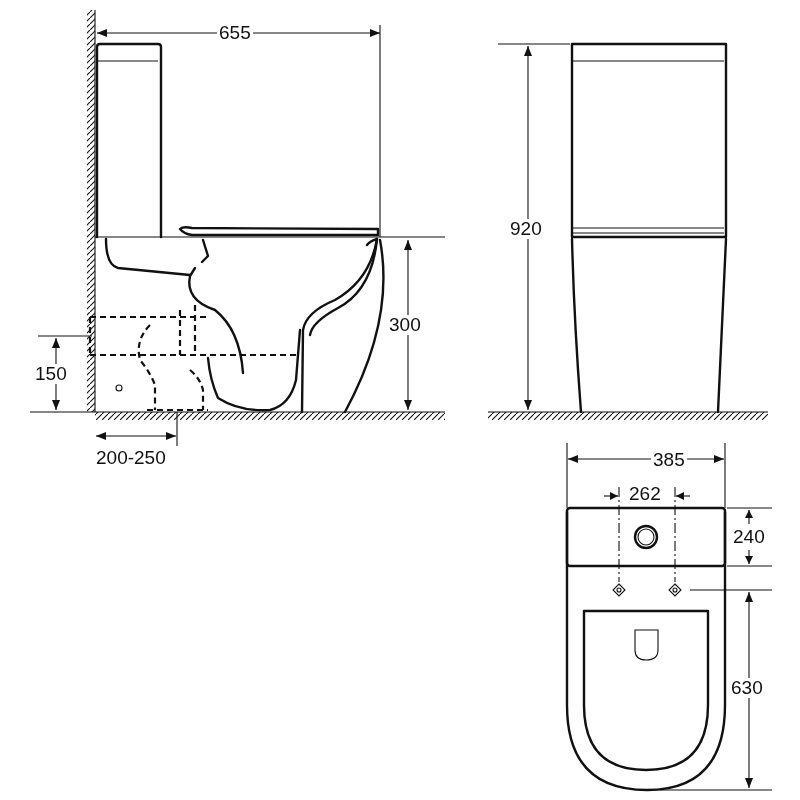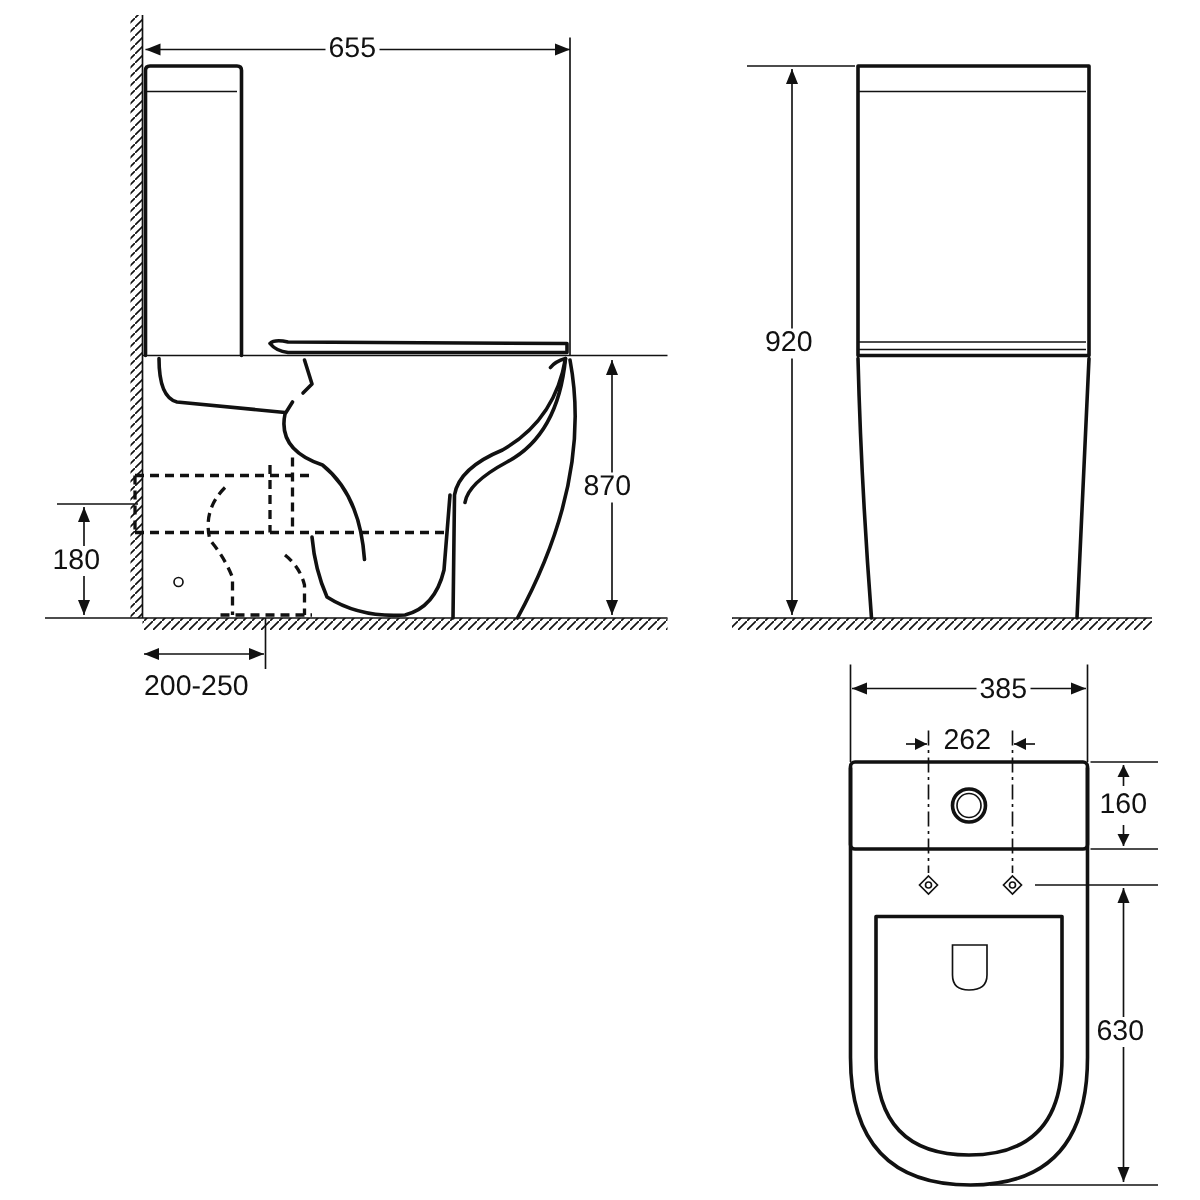--- a/index.html
+++ b/index.html
@@ -178,21 +178,21 @@
         <line x1="690" y1="590" x2="772" y2="590" class="thin"></line>
         <line x1="660" y1="790" x2="772" y2="790" class="thin"></line>
         <line x1="749" y1="592" x2="749" y2="788" class="thin"></line>
         <polygon class="arrow" points="749,592 745,602 753,602"></polygon>
         <polygon class="arrow" points="749,788 745,778 753,778"></polygon>
       </g>
     </g>
   </svg>
 
   <span class="dim-label" style="left:217px; top:23px;">655</span>
-  <span class="dim-label" style="left:387px; top:315px;">870</span>
-  <span class="dim-label" style="left:33px; top:364px;">180</span>
+  <span class="dim-label" style="left:387px; top:315px;">300</span>
+  <span class="dim-label" style="left:33px; top:364px;">150</span>
   <span class="dim-label" style="left:94px; top:448px;">200-250</span>
   <span class="dim-label" style="left:508px; top:219px;">920</span>
   <span class="dim-label" style="left:627px; top:450px;margin-left:24px;">385</span>
   <span class="dim-label" style="left:627px; top:484px;">262</span>
-  <span class="dim-label" style="left:731px; top:527px;">160</span>
+  <span class="dim-label" style="left:731px; top:527px;">240</span>
   <span class="dim-label" style="left:729px; top:678px;">630</span>
 </div>
 
 </body></html>

